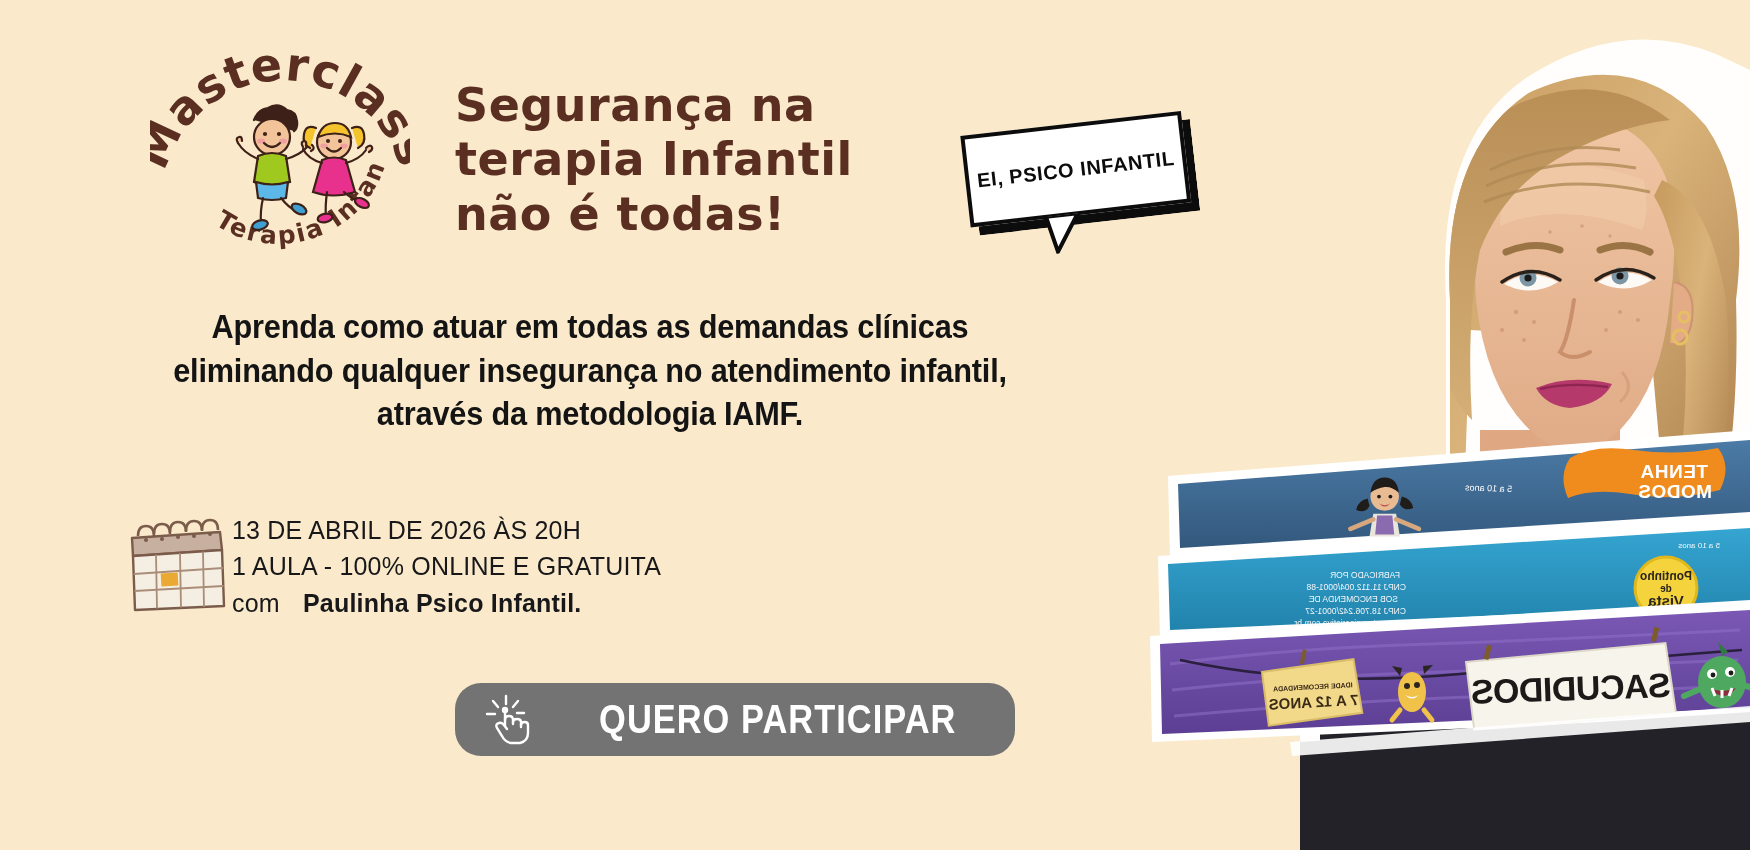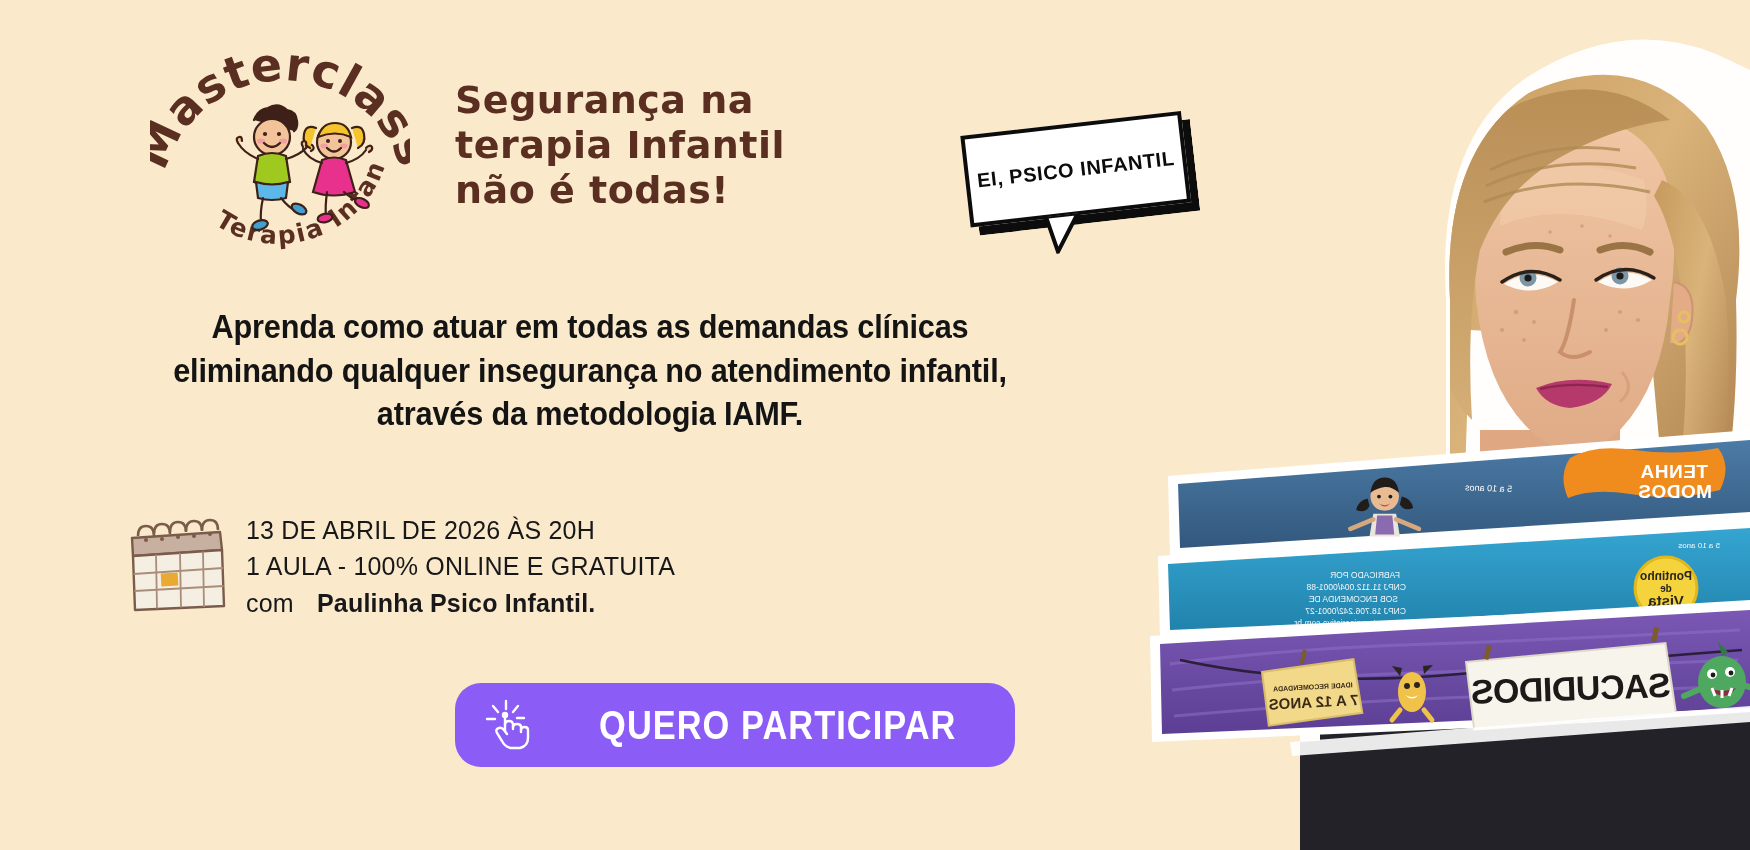--- a/index.html
+++ b/index.html
@@ -14,54 +14,54 @@
   .stage { position:absolute; inset:0; width:1750px; height:850px; overflow:hidden; }
 
   
   .logo-wrap{ position:absolute; left:150px; top:42px; width:260px; height:215px; }
   .logo-svg{ width:100%; height:100%; display:block; }
 
   
   .headline{
     position:absolute; left:455px; top:78px; width:420px;
     font-family:"DejaVu Sans", sans-serif;
-    font-weight:700; font-size:38px; line-height:1.18;
+    font-weight:700; font-size:46px; line-height:1.18;
     color:#5a2f22; letter-spacing:0.5px;
   }
   .headline .hl-line{ display:block; white-space:nowrap; }
 
   
   .subhead{
     position:absolute; left:0; top:305px; width:1180px;
     text-align:center; color:#141414;
     font-family:"Liberation Sans", sans-serif;
     font-weight:700; font-size:33px; line-height:1.32;
     transform:scaleX(0.93); transform-origin:center top;
     letter-spacing:-0.2px;
   }
   .subhead .sh-line{ display:block; }
 
   
   .info-block{
-    position:absolute; left:120px; top:512px; display:flex; align-items:flex-start; gap:18px;
+    position:absolute; left:120px; top:512px; display:flex; align-items:flex-start; gap:4px;
   }
   .cal-icon{ width:108px; height:96px; flex:0 0 auto; margin-top:6px; }
   .info-lines{
     color:#18181a; font-family:"Liberation Sans", sans-serif;
     font-size:25px; line-height:1.45; letter-spacing:0.2px;
   }
   .info-lines .il{ display:block; white-space:nowrap; }
   .info-lines .il.upper{ font-weight:400; }
   .info-lines .il b{ font-weight:700;margin-left:16px; }
 
   
   .cta{
     position:absolute; left:455px; top:683px;
-    width:560px; height:84px; border-radius:26px;
-    background:#8b5cf6; border:none; cursor:pointer;
+    width:560px; height:73px; border-radius:26px;
+    background:#737373; border:none; cursor:pointer;
     display:flex; align-items:center; justify-content:center; gap:34px;
     padding:0 30px;
   }
   .cta-icon{ width:52px; height:56px; flex:0 0 auto; }
   .cta-label{
     color:#ffffff; font-family:"Liberation Sans", sans-serif;
     font-weight:700; font-size:40px; letter-spacing:1.2px;
     transform:scaleX(0.86); transform-origin:center;
     white-space:nowrap;
   }

